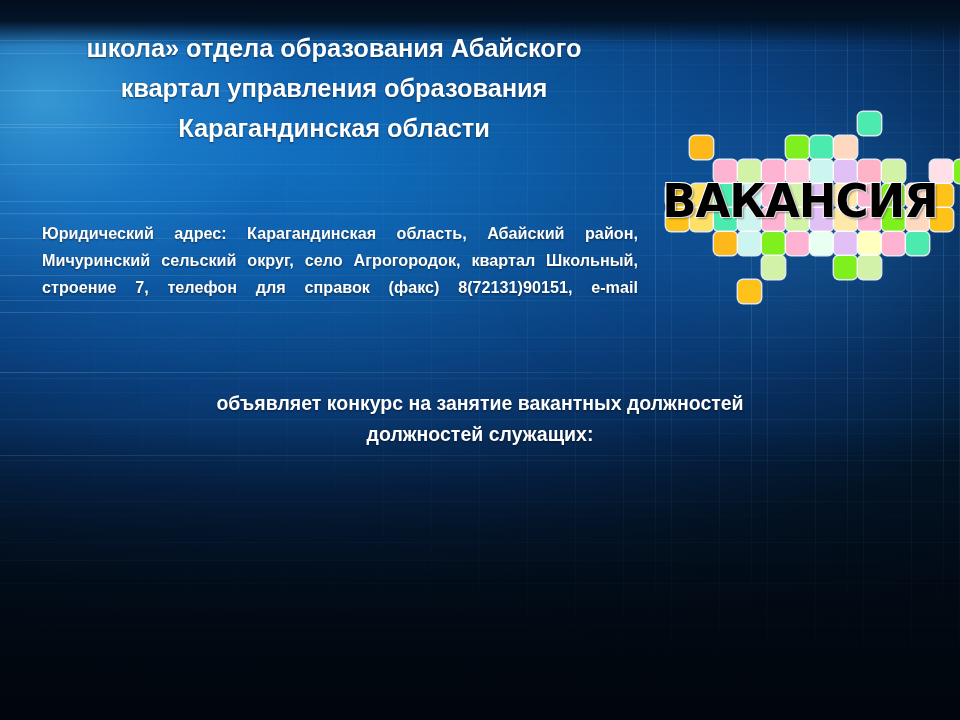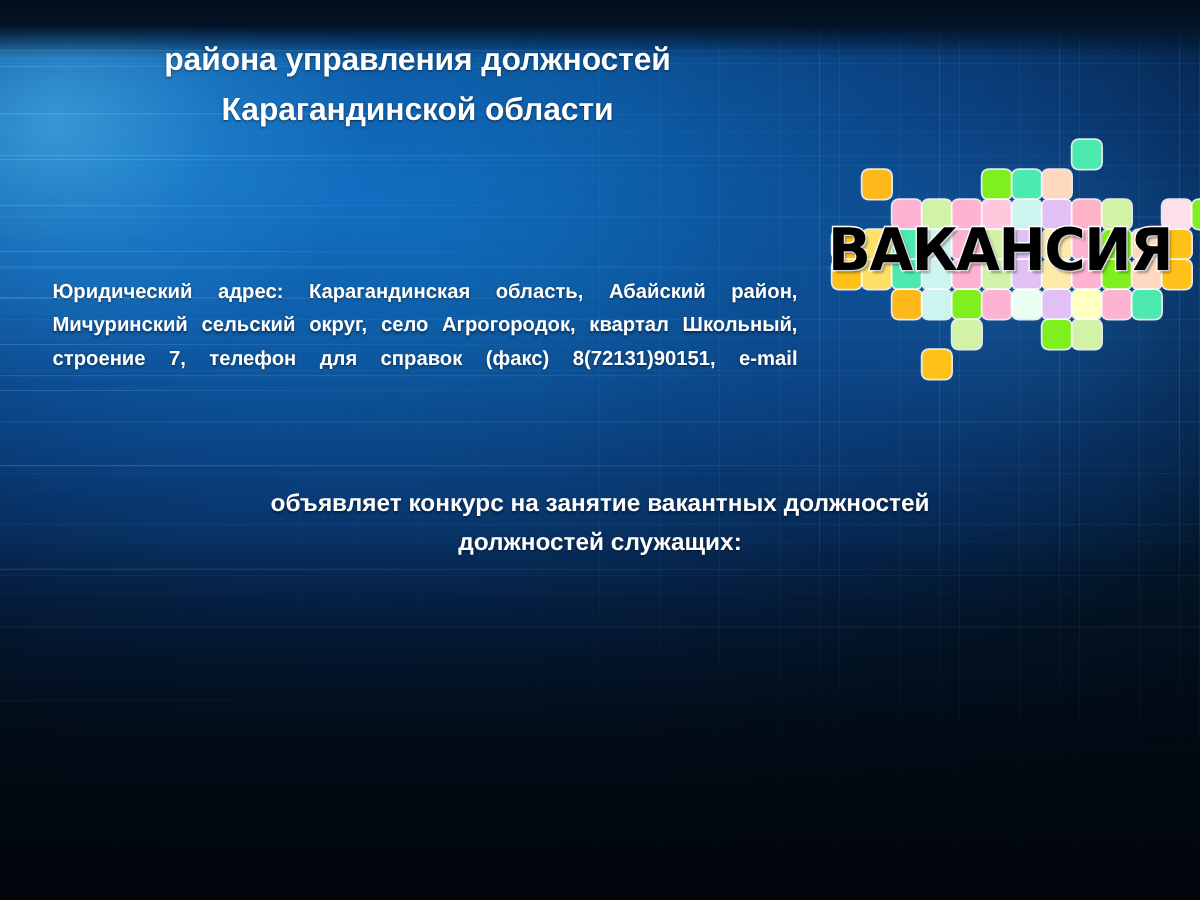--- a/index.html
+++ b/index.html
@@ -253,22 +253,23 @@
   <div class="rule" style="top:372px;opacity:.50"></div>
   <div class="rule" style="top:455px;opacity:.42"></div>
   <div class="rule" style="top:560px;opacity:.26"></div>
   <div class="rule" style="top:636px;opacity:.16"></div>
   <div class="bg-topdark"></div>
   <div class="bg-botdark"></div>
 
   <div class="content">
 
     <div class="title-block">
-      <span class="tline">района управления должностей</span>
-      <span class="tline">Карагандинской области</span>
+      <span class="tline">школа» отдела образования Абайского</span>
+      <span class="tline">квартал управления образования</span>
+      <span class="tline">Карагандинская области</span>
     </div>
 
     <div class="address-block">
       <p>Юридический адрес: Карагандинская область, Абайский район, Мичуринский сельский округ, село Агрогородок, квартал Школьный, строение 7, телефон для справок (факс) 8(72131)90151, e-mail</p>
     </div>
 
     <div class="announce-block">
       <span class="aline">объявляет конкурс на занятие вакантных должностей</span>
       <span class="aline">должностей служащих:</span>
     </div>

